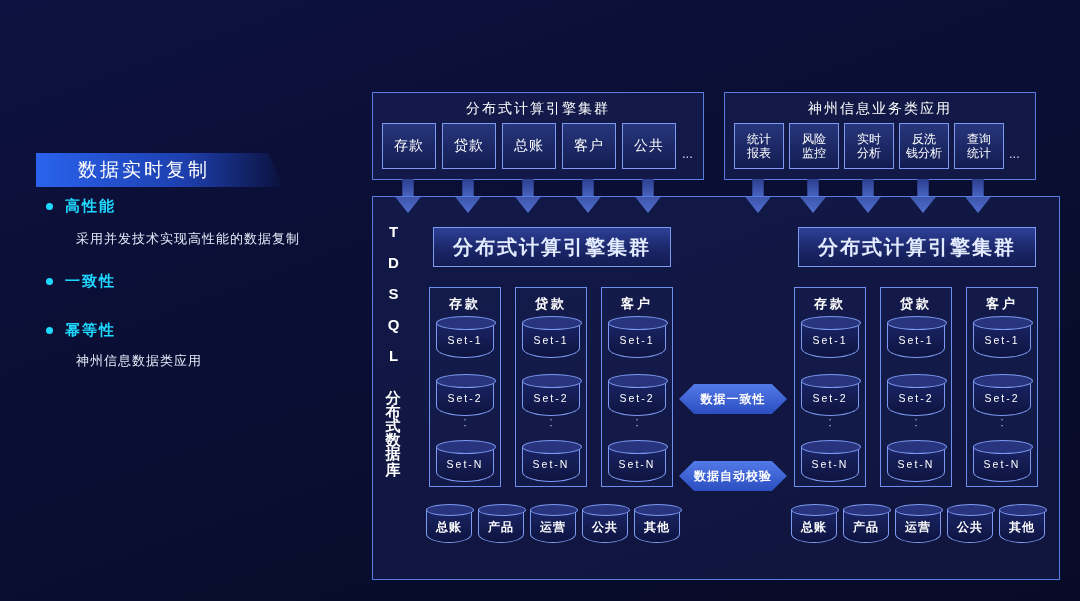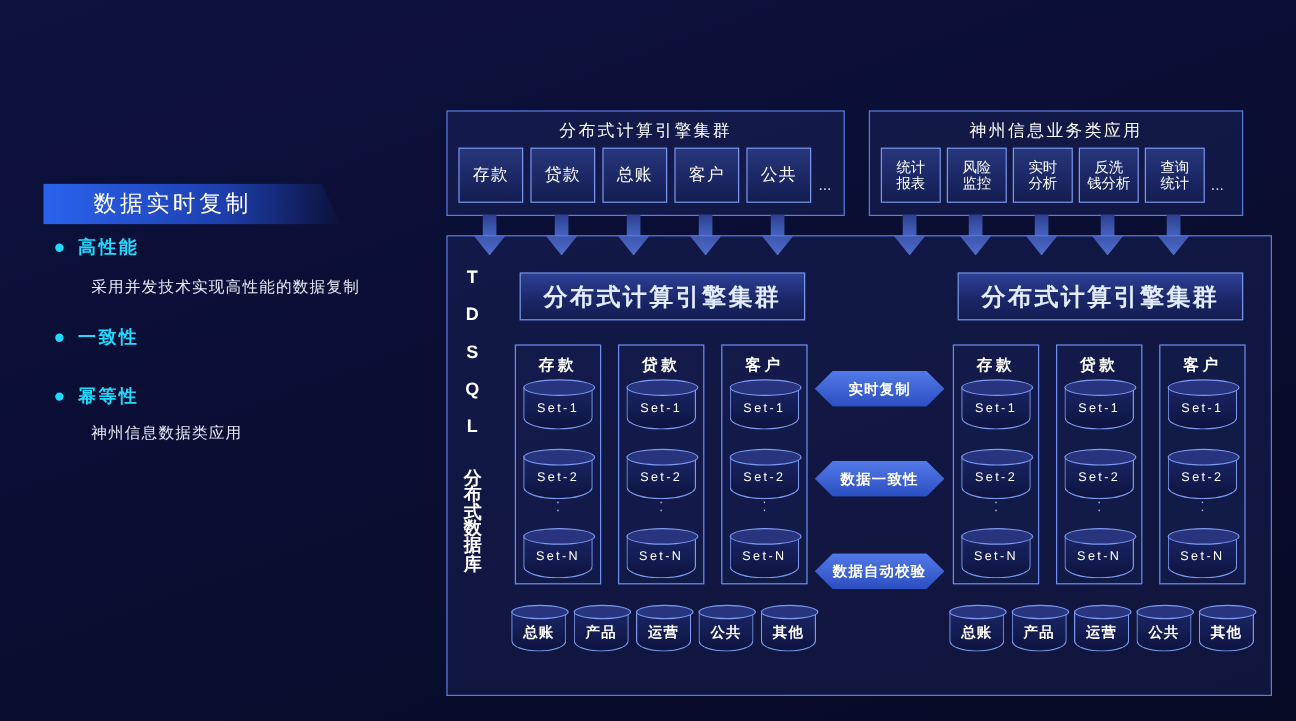--- a/index.html
+++ b/index.html
@@ -264,23 +264,20 @@
     <div class="scyl" style="left:522px">
         <span class="scyl-label">运营</span>
       </div>
     <div class="scyl" style="left:574px">
         <span class="scyl-label">公共</span>
       </div>
     <div class="scyl" style="left:626px">
         <span class="scyl-label">其他</span>
       </div>
 
-    <div class="link-arrow" style="top:112px">
-      <span>实时复制</span>
-    </div>
     <div class="link-arrow" style="top:264px">
       <span>数据自动校验</span>
     </div>
     <div class="link-arrow" style="top:187px">
       <span>数据一致性</span>
     </div>
   </div>
 
 </div>
 

